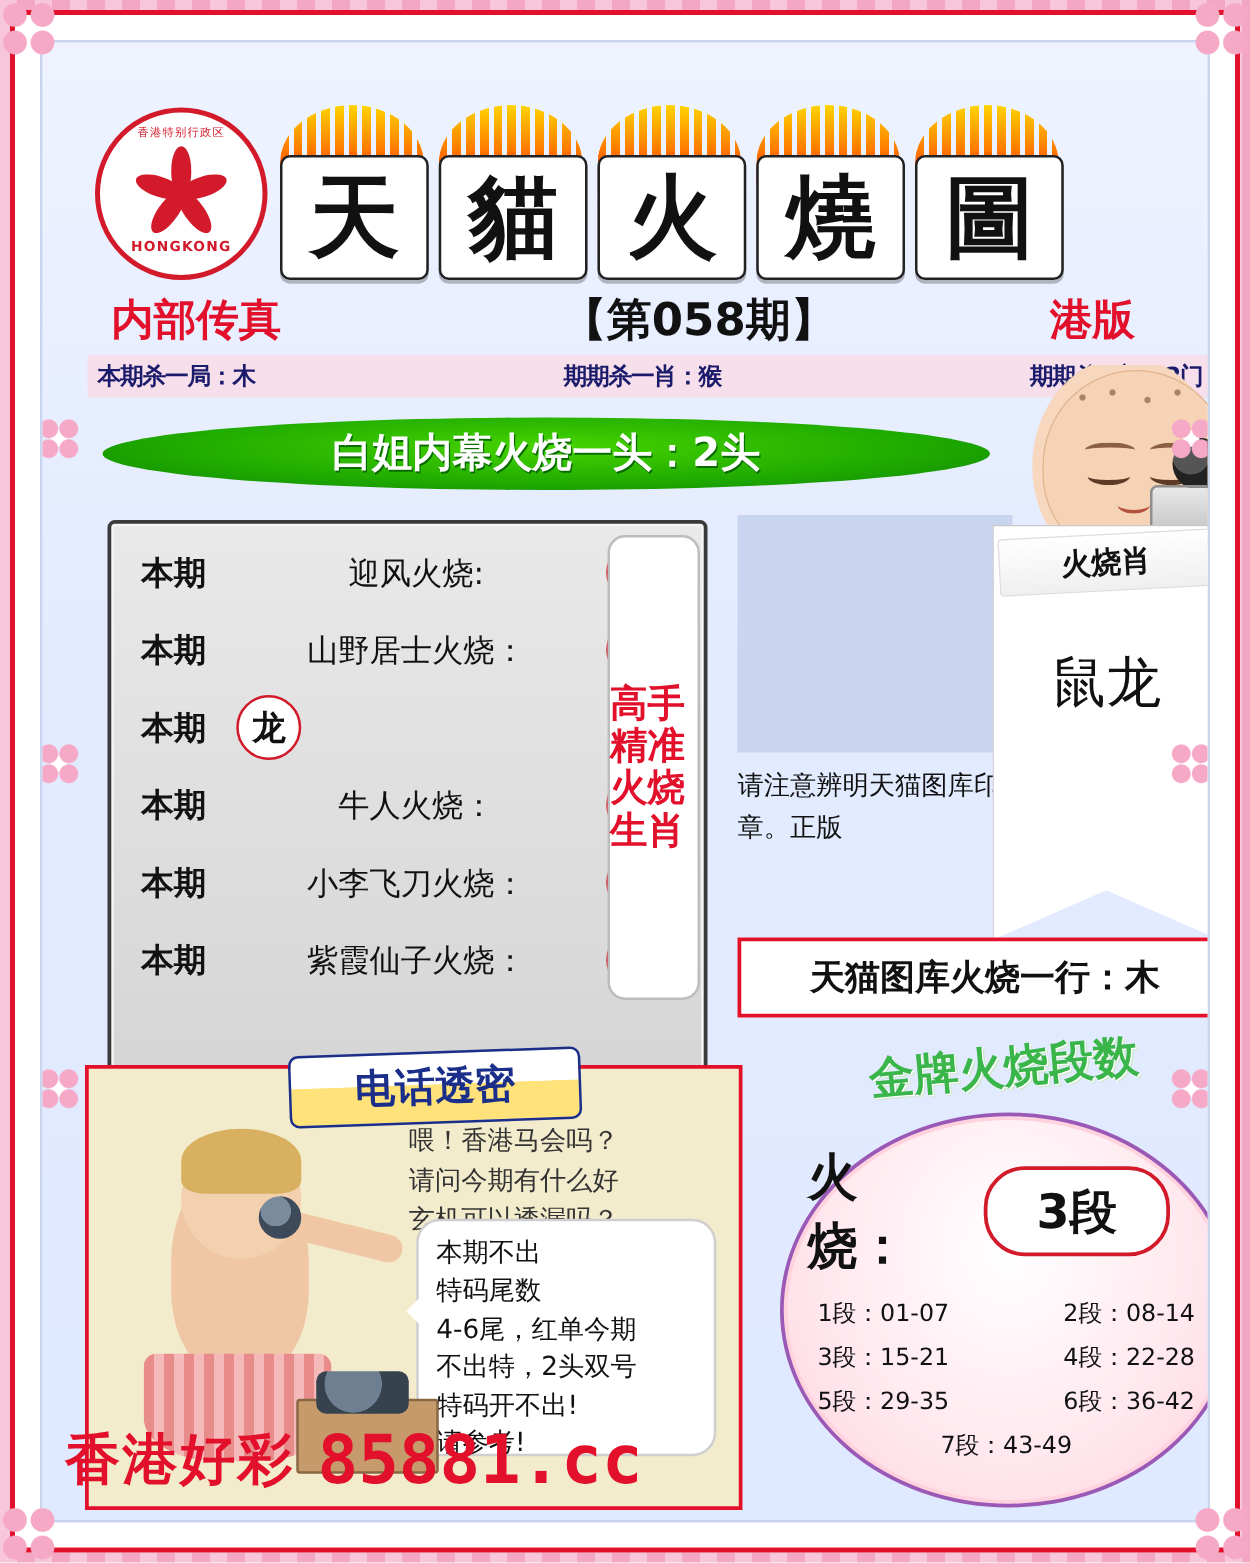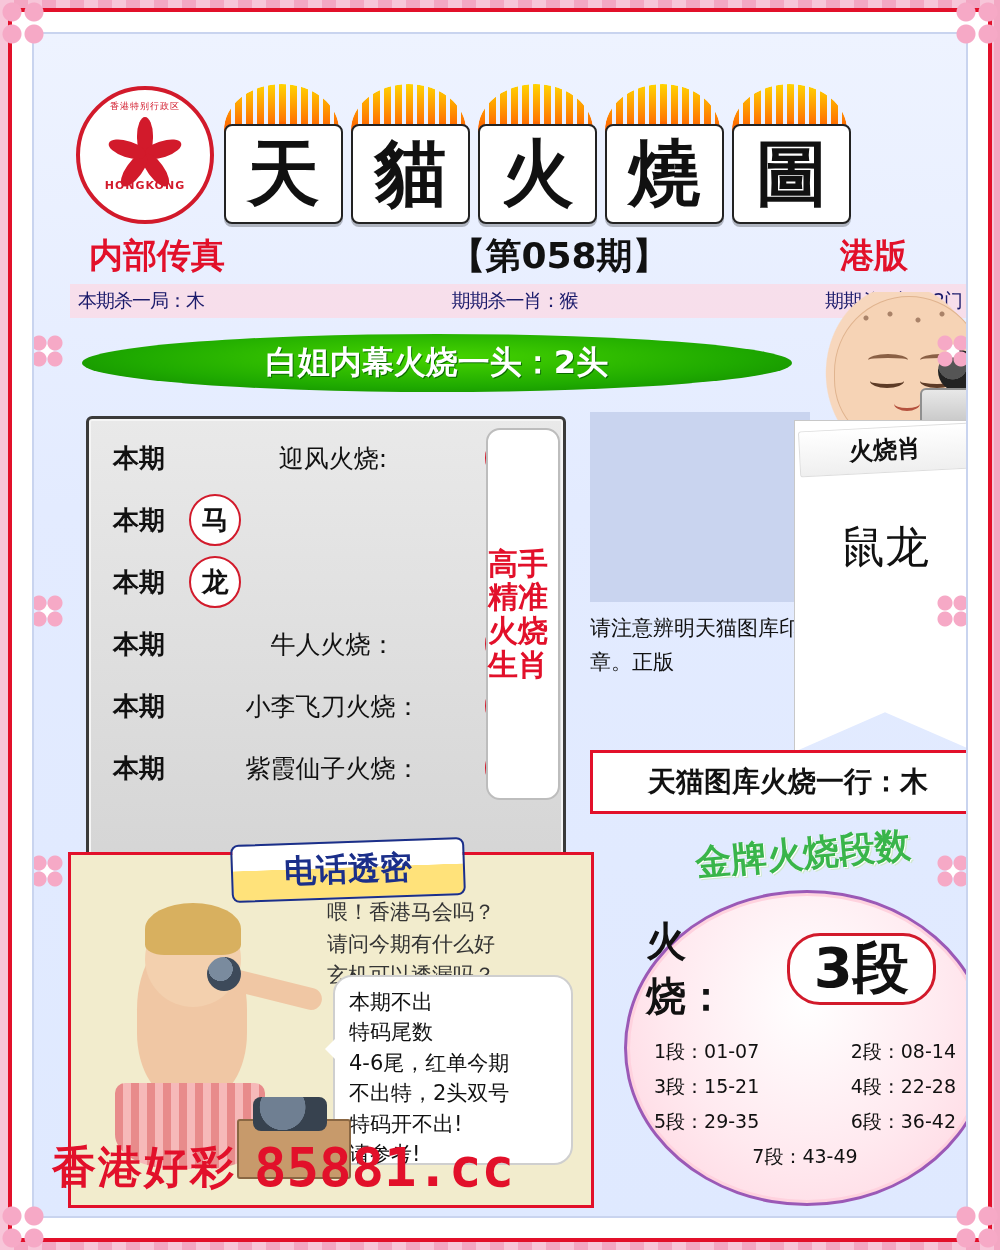--- a/index.html
+++ b/index.html
@@ -54,21 +54,21 @@
     display:flex;align-items:center;justify-content:center;flex-direction:column;
   }
   .seal .bauhinia{
     width:78px;height:78px;position:relative;
   }
   .petal{
     position:absolute;left:50%;top:50%;width:16px;height:38px;margin-left:-8px;margin-top:-38px;
     background:#d21a2b;border-radius:50% 50% 45% 45%;transform-origin:50% 100%;
   }
   .seal .hk{
-    position:absolute;bottom:28px;left:0;right:0;text-align:center;
+    position:absolute;bottom:16px;left:0;right:0;text-align:center;
     font-size:11px;color:#d21a2b;letter-spacing:1px;font-weight:bold;
   }
   .seal .toptext{
     position:absolute;top:10px;left:0;right:0;text-align:center;
     font-size:9px;color:#d21a2b;letter-spacing:1px;
   }
 
   .title-row{
     position:absolute;left:190px;top:40px;width:700px;height:150px;
     display:flex;align-items:flex-end;justify-content:flex-start;gap:12px;
@@ -104,21 +104,21 @@
   }
   .sub-left{color:#e2102a;font-size:34px;font-weight:bold;width:250px;}
   .sub-mid{color:#111;font-size:36px;font-weight:bold;flex:1;text-align:center;}
   .sub-right{color:#e2102a;font-size:34px;font-weight:bold;width:190px;text-align:center;}
 
   .kill-bar{
     position:absolute;left:36px;top:250px;width:900px;height:34px;
     background:rgba(255,214,224,.65);
     display:flex;align-items:center;justify-content:space-between;
     padding:0 8px;box-sizing:border-box;
-    color:#1b1b6b;font-size:19px;font-weight:normal;white-space:nowrap;
+    color:#1b1b6b;font-size:19px;font-weight:bold;white-space:nowrap;
   }
   .kill-bar span{letter-spacing:-1px;}
 
   .green-oval{
     position:absolute;left:48px;top:300px;width:710px;height:58px;
     background:radial-gradient(ellipse at 50% 40%,#46d400 0%,#1faa00 60%,#0d8200 100%);
     border-radius:50%;
     display:flex;align-items:center;justify-content:center;
     color:#fff;font-size:32px;font-weight:bold;
     text-shadow:1px 1px 0 #0a6b00;
@@ -292,21 +292,21 @@
     box-shadow:0 0 0 3px #ffd2de inset;
   }
   .duan-head{
     position:absolute;left:612px;top:900px;width:290px;height:70px;
     display:flex;align-items:center;justify-content:flex-end;gap:26px;
   }
   .duan-head .lbl2{font-size:40px;font-weight:bold;color:#111;}
   .duan-val{
     width:150px;height:66px;border:3px solid #d21a2b;border-radius:33px;background:#fff;
     display:flex;align-items:center;justify-content:center;
-    font-size:56px;font-weight:bold;color:#111;
+    font-size:38px;font-weight:bold;color:#111;
   }
   .duan-rows{
     position:absolute;left:606px;top:1000px;width:330px;
     font-size:19px;color:#111;line-height:1.1;
   }
   .duan-line{display:flex;justify-content:space-between;padding:7px 14px;}
   .duan-line.center{justify-content:center;}
 
   
   .footer{
@@ -373,20 +373,21 @@
       <div class="green-oval">白姐内幕火烧一头：2头</div>
 
       <div class="list-panel">
         <div class="list-row">
           <div class="lbl">本期</div>
           <div class="txt">迎风火烧:</div>
           <div class="ball">猴</div>
         </div>
         <div class="list-row">
           <div class="lbl">本期</div>
+          <div class="txt">山野居士火烧：</div>
           <div class="ball">马</div>
         </div>
         <div class="list-row">
           <div class="lbl">本期</div>
           <div class="ball">龙</div>
         </div>
         <div class="list-row">
           <div class="lbl">本期</div>
           <div class="txt">牛人火烧：</div>
           <div class="ball">虎</div>

